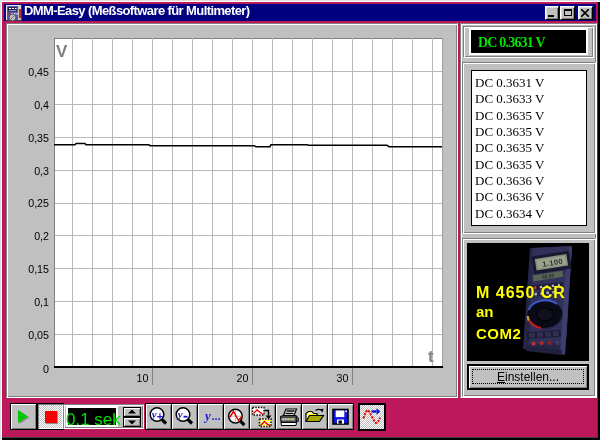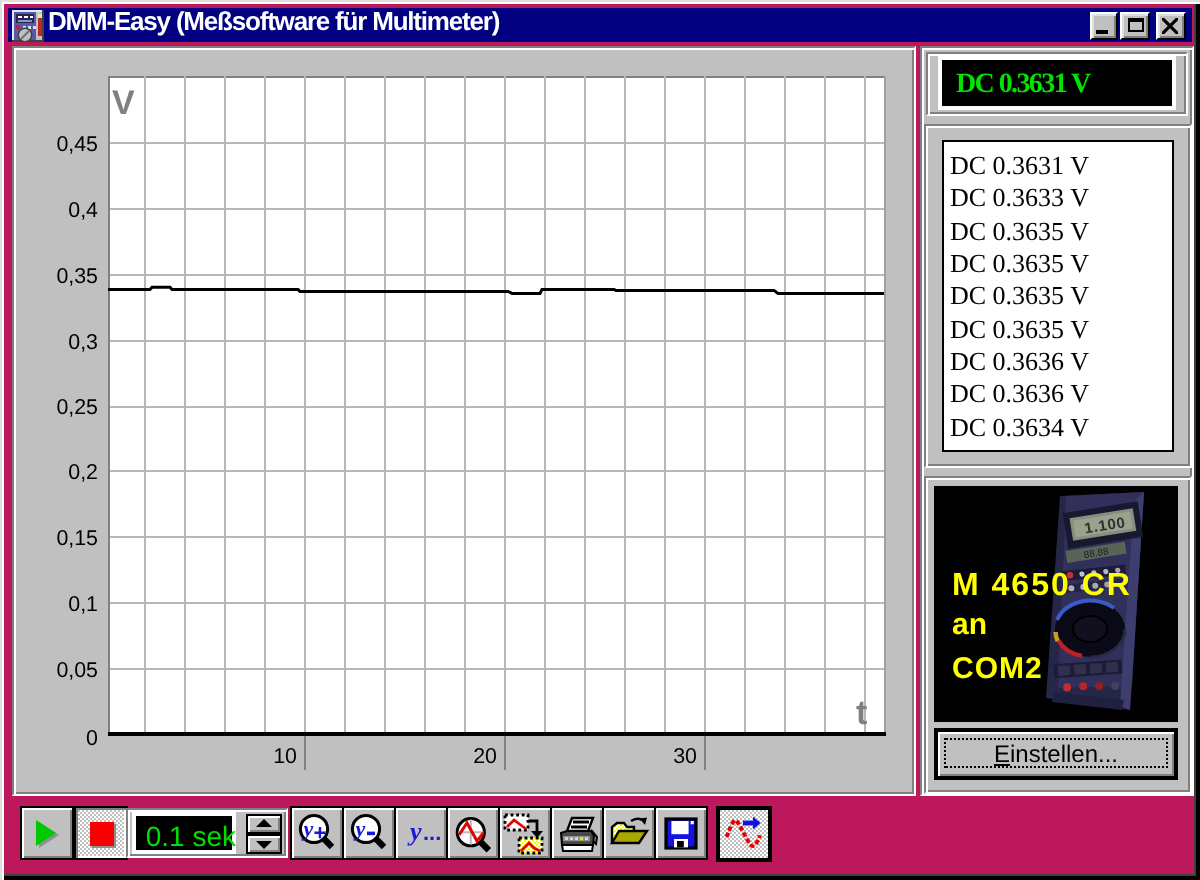--- a/index.html
+++ b/index.html
@@ -192,21 +192,21 @@
     <path d="M9.2 7.5 L19 417 L9.2 424.5 Z" fill="none"></path>
     <path d="M9.5 8 L19.5 14.5 L9.5 21 Z" fill="#909090"></path>
     <path d="M8 7 L18 13.5 L8 20 Z" fill="#00c800"></path>
   </svg>
   <div class="abs btn pressed" style="left:37px;top:403px;width:27px;height:27px;"></div>
   <div class="abs" style="left:46px;top:412px;width:12px;height:12px;background:#909090;"></div>
   <div class="abs" style="left:45px;top:411px;width:12px;height:12px;background:#f80000;"></div>
 
   <div class="abs panel" style="left:63px;top:404px;width:81px;height:25px;"></div>
   <div class="abs lcd" style="left:66px;top:406px;width:52px;height:21px;"></div>
-  <div class="abs" style="left:66px;top:410px;width:52px;text-align:right;font-size:14px;color:#00e000;white-space:nowrap;">0.1 sek</div>
+  <div class="abs" style="left:66px;top:410px;width:52px;text-align:right;font-size:17px;color:#00e000;white-space:nowrap;">0.1 sek</div>
   <div class="abs btn" style="left:123px;top:407px;width:18px;height:10px;"></div>
   <div class="abs btn" style="left:123px;top:417px;width:18px;height:10px;"></div>
   <svg class="abs" style="left:123px;top:407px;" width="18" height="20">
     <path d="M9 2.5 L13 6.5 L5 6.5 Z" fill="#000"></path>
     <path d="M9 17.5 L13 13.5 L5 13.5 Z" fill="#000"></path>
   </svg>
 
   <div class="abs btn" style="left:145px;top:403px;width:27px;height:27px;"></div>
   <svg class="abs" style="left:145px;top:403px;" width="27" height="27">
     <circle cx="12" cy="11.5" r="6.8" fill="#fff" stroke="#000" stroke-width="1.5"></circle>

